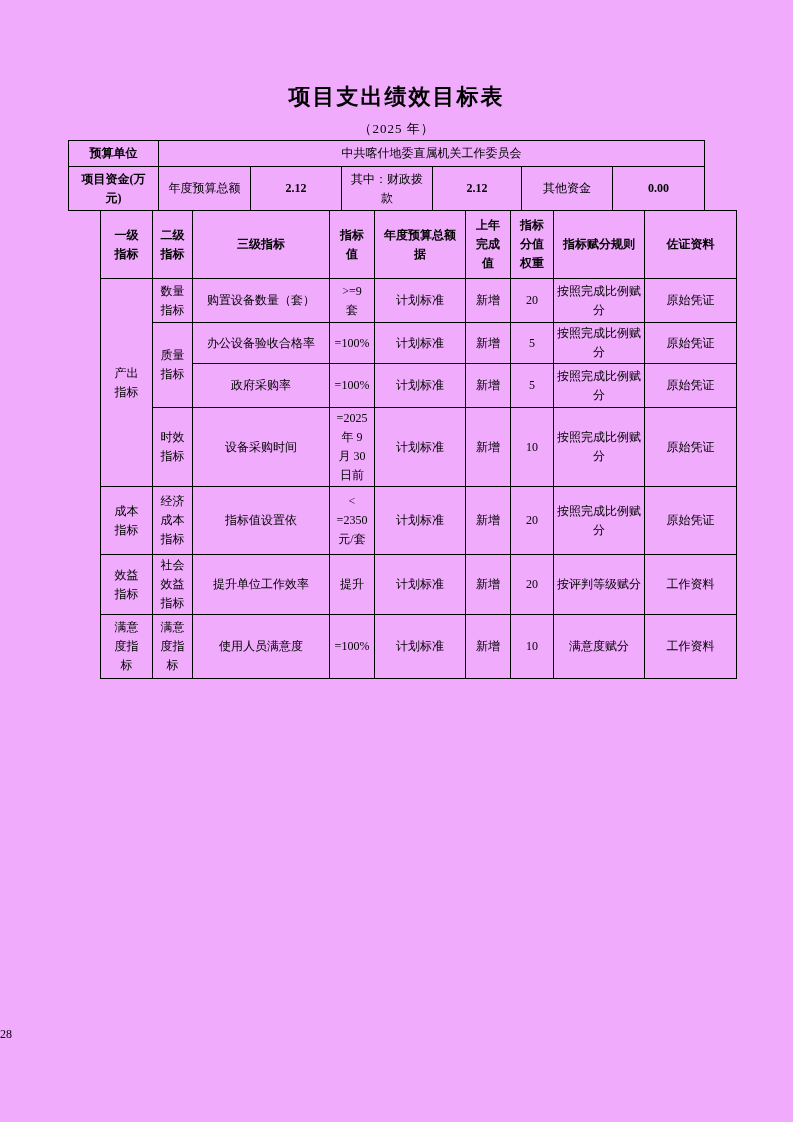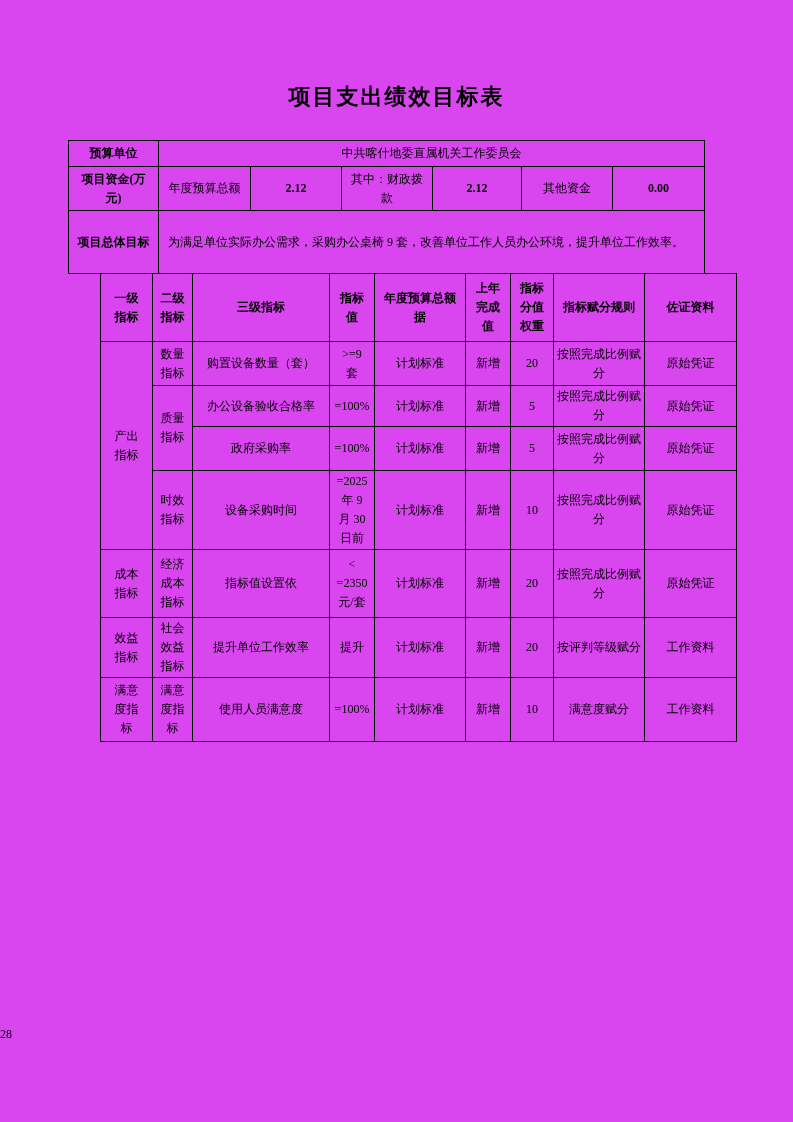--- a/index.html
+++ b/index.html
@@ -1,20 +1,20 @@
 <!DOCTYPE html>
 <html><head>
 <meta charset="utf-8">
 <style>
   html,body{margin:0;padding:0;background:#ffffff;}
   .page{
     position:relative;
     width:793px;height:1122px;
     margin:0 auto;
-    background:#d946ef;
+    background:#f0abfc;
     font-family:"Liberation Serif","DejaVu Serif",serif;
     color:#000;
   }
   .doc-title{
     position:absolute;top:82px;left:0;width:100%;
     text-align:center;font-size:22px;font-weight:700;letter-spacing:2px;
   }
   .doc-subtitle{
     position:absolute;top:120px;left:0;width:100%;
     text-align:center;font-size:13px;letter-spacing:1px;
@@ -38,20 +38,21 @@
     position:absolute;top:1027px;left:0;width:100%;
     font-size:12px;
   }
 </style>
 </head>
 <body>
 
 <div class="page">
 
   <div class="doc-title">项目支出绩效目标表</div>
+  <div class="doc-subtitle">（2025 年）</div>
 
   <div class="tables">
 
     <table id="t1">
       <colgroup>
         <col style="width:90px">
           <col style="width:92px">
           <col style="width:91px">
         <col style="width:91px">
           <col style="width:89px">
@@ -66,24 +67,20 @@
       <tr style="height:44px">
         <td class="bold">项目资金(万
 元)</td>
         <td>年度预算总额</td>
         <td class="bold">2.12</td>
         <td>其中：财政拨
 款</td>
         <td class="bold">2.12</td>
         <td>其他资金</td>
         <td class="bold">0.00</td>
-      </tr>
-      <tr style="height:63px">
-        <td class="bold">项目总体目标</td>
-        <td colspan="6" class="left">为满足单位实际办公需求，采购办公桌椅 9 套，改善单位工作人员办公环境，提升单位工作效率。</td>
       </tr>
     </tbody>
       </table>
 
     <table id="t2">
       <colgroup>
         <col style="width:52px">
           <col style="width:40px">
           <col style="width:137px">
         <col style="width:45px">

